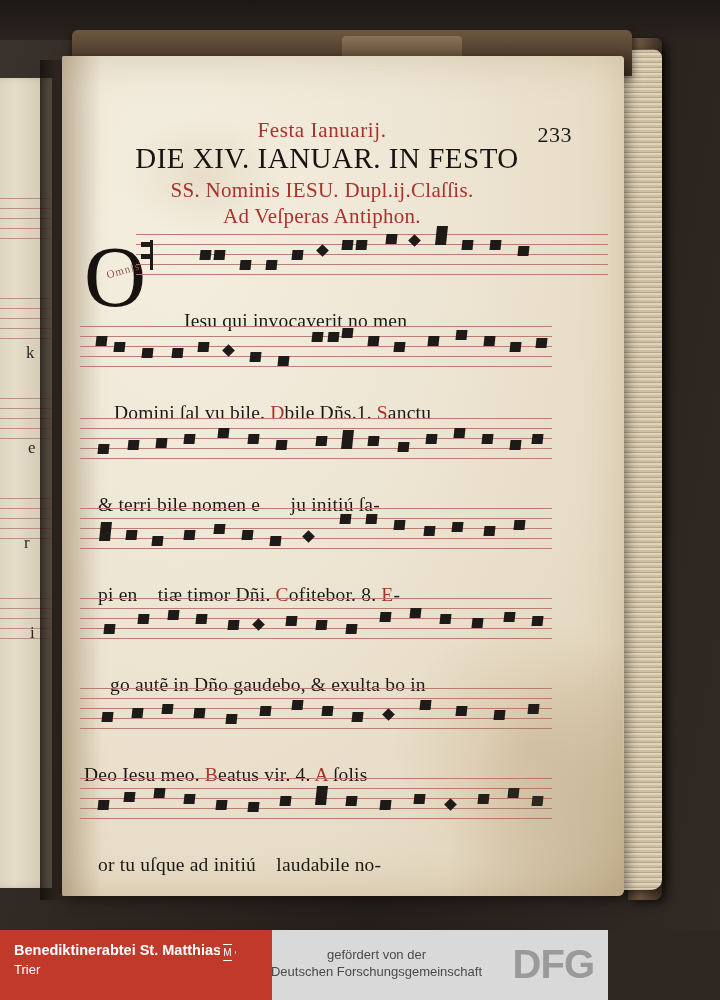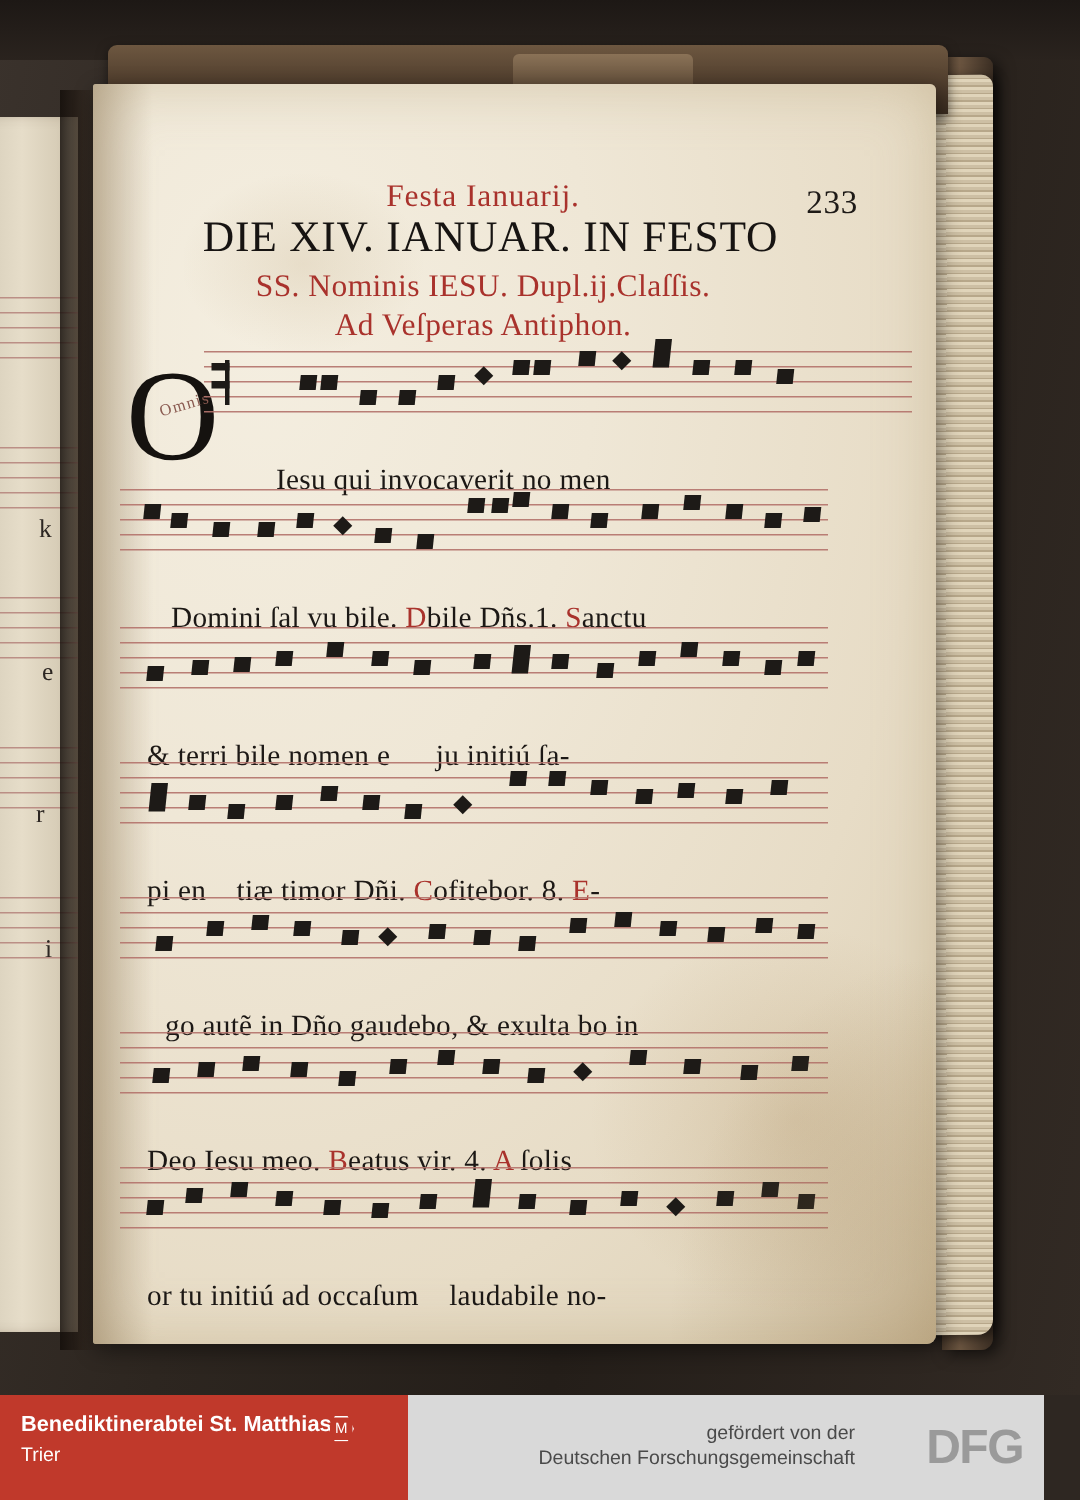--- a/index.html
+++ b/index.html
@@ -219,21 +219,21 @@
   }
   .dropcap-fill {
     position: absolute; left: 44px; top: 208px;
     font-size: 11px; color: #8a5a50;
     transform: rotate(-16deg);
     letter-spacing: 1px;
   }
 
   
   .footer {
-    position: absolute; left: 0; top: 930px; width: 696px; height: 70px;
+    position: absolute; left: 0; top: 930px; width: 608px; height: 70px;
     background: #d9d9d9;
   }
   .footer-left {
     position: absolute; left: 0; top: 0; width: 272px; height: 70px;
     background: #c0392b;
     color: #fff;
     padding: 12px 14px;
   }
   .footer-left .l1 { font-family: "Liberation Sans", sans-serif; font-size: 14.5px; font-weight: bold; }
   .footer-left .l2 { font-family: "Liberation Sans", sans-serif; font-size: 13px; margin-top: 4px; }
@@ -243,27 +243,27 @@
     background: #c0392b;
     border: 1.6px solid #fff;
     clip-path: polygon(25% 0, 75% 0, 100% 50%, 75% 100%, 25% 100%, 0 50%);
     color: #fff; font-size: 10px; text-align: center; line-height: 15px;
     font-family: "Liberation Sans", sans-serif;
   }
   .funder-text {
     position: absolute; right: 126px; top: 16px;
     font-family: "Liberation Sans", sans-serif;
     font-size: 13px; color: #4a4a4a; line-height: 17px;
-    text-align: right;
+    text-align: center;
     margin-left: 36px;
   }
   .dfg-logo {
     position: absolute; right: 14px; top: 12px;
     font-family: "Liberation Sans", sans-serif;
-    font-size: 32px; font-weight: bold; color: #9a9a9a;
+    font-size: 40px; font-weight: bold; color: #9a9a9a;
     letter-spacing: -1px;
     line-height: 44px;
   }
 </style>
 </head>
 <body>
 
 <div id="page">
 
   <div class="bg-dark"></div>
@@ -472,21 +472,21 @@
         <div class="note" style="left:146px; top:26px;"></div>
         <div class="note" style="left:180px; top:18px;"></div>
         <div class="note" style="left:212px; top:12px;"></div>
         <div class="note" style="left:242px; top:18px;"></div>
         <div class="note" style="left:272px; top:24px;"></div>
         <div class="note diamond" style="left:304px; top:22px;"></div>
         <div class="note" style="left:340px; top:12px;"></div>
         <div class="note" style="left:376px; top:18px;"></div>
         <div class="note" style="left:414px; top:22px;"></div>
         <div class="note" style="left:448px; top:16px;"></div>
-        <div class="lyric" style="left:18px; top:76px;"><span>Deo Iesu meo. </span><span class="red">B</span><span>eatus vir. 4. </span><span class="red">A</span><span> ſolis</span></div>
+        <div class="lyric" style="left:4px; top:76px;"><span>Deo Iesu meo. </span><span class="red">B</span><span>eatus vir. 4. </span><span class="red">A</span><span> ſolis</span></div>
       </div>
 
       <div class="stave" style="top:722px;">
         <div class="staff-lines" style="left:0px;">
           <div class="sl"></div>
             <div class="sl"></div>
             <div class="sl"></div>
             <div class="sl"></div>
             <div class="sl"></div>
         </div>
@@ -498,21 +498,21 @@
         <div class="note" style="left:168px; top:24px;"></div>
         <div class="note" style="left:200px; top:18px;"></div>
         <div class="note tall" style="left:236px; top:8px;"></div>
         <div class="note" style="left:266px; top:18px;"></div>
         <div class="note" style="left:300px; top:22px;"></div>
         <div class="note" style="left:334px; top:16px;"></div>
         <div class="note diamond" style="left:366px; top:22px;"></div>
         <div class="note" style="left:398px; top:16px;"></div>
         <div class="note" style="left:428px; top:10px;"></div>
         <div class="note" style="left:452px; top:18px;"></div>
-        <div class="lyric" style="left:18px; top:76px;">or tu initiú ad occaſum    laudabile no-</div>
+        <div class="lyric" style="left:18px; top:76px;">or tu uſque ad initiú    laudabile no-</div>
       </div>
 
     </div>
   </div>
 
   <div class="footer">
     <div class="footer-left">
       <div class="l1">Benediktinerabtei St. Matthias</div>
       <div class="l2">Trier</div>
       <div class="hex">M</div>

